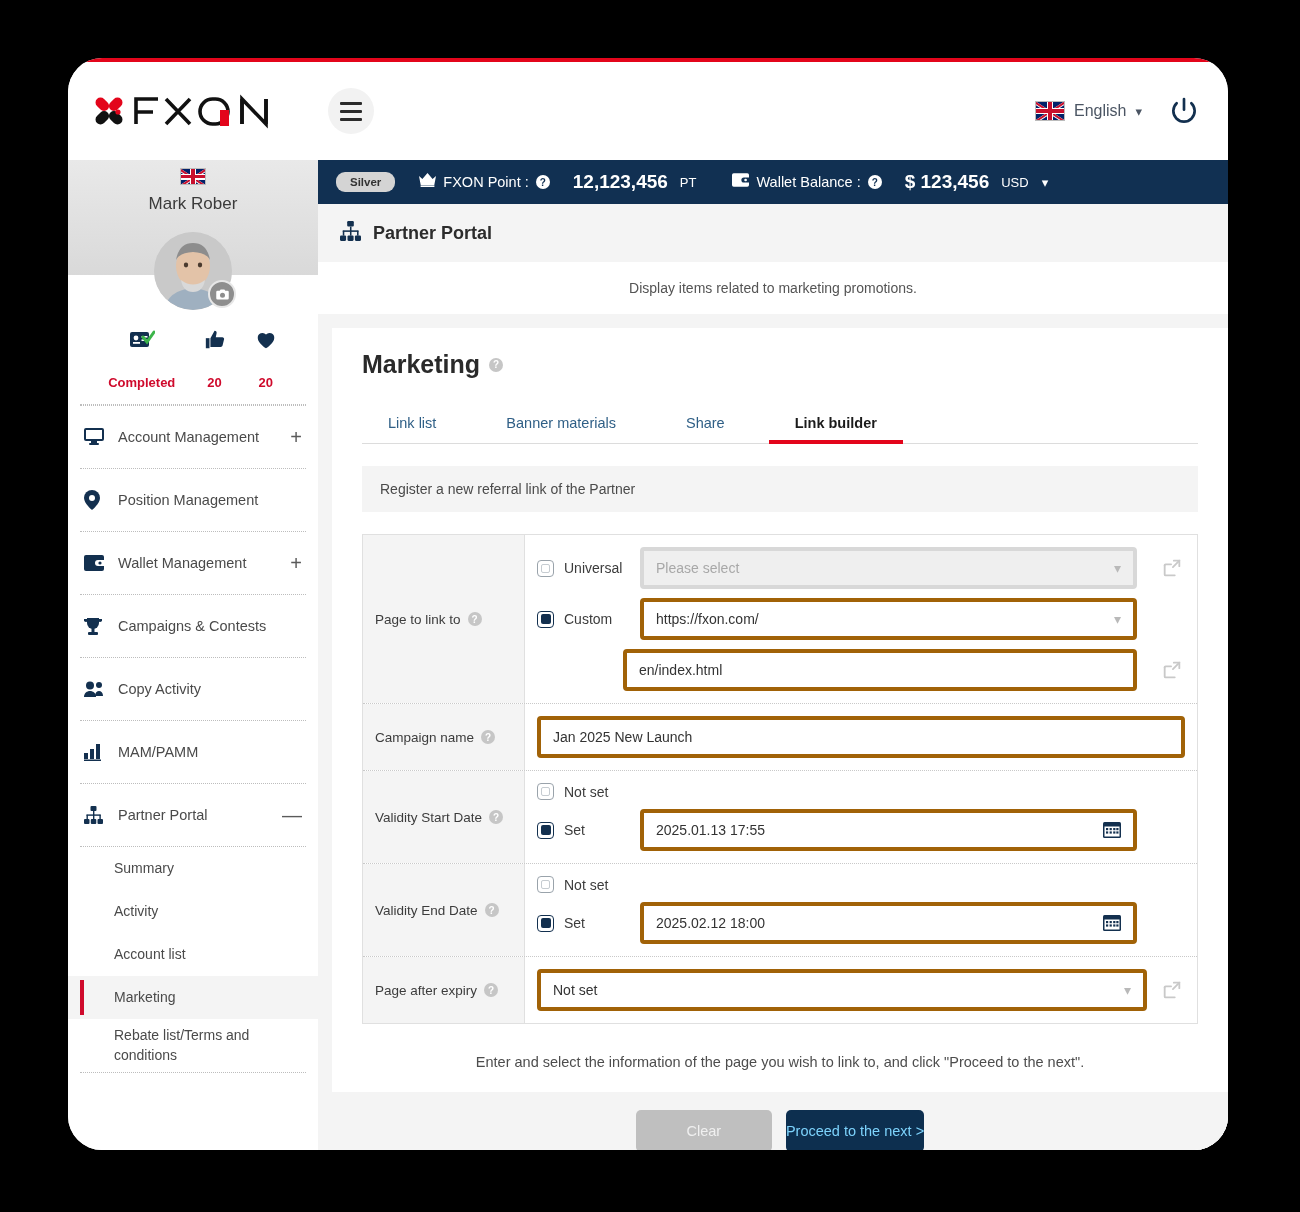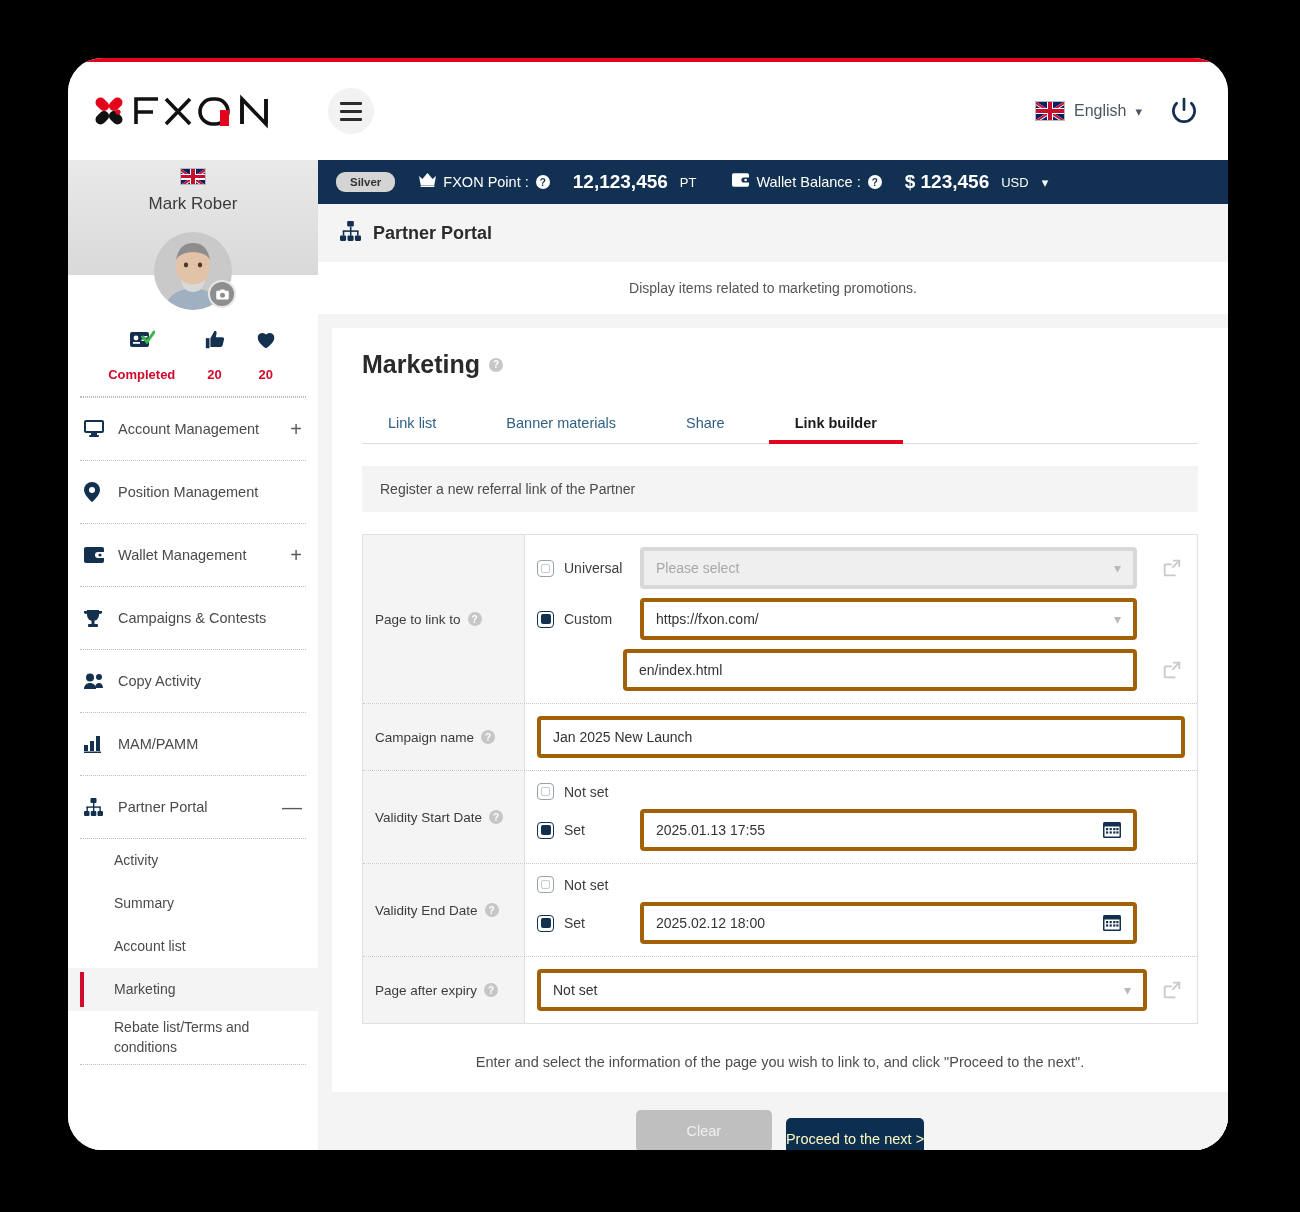--- a/index.html
+++ b/index.html
@@ -101,21 +101,21 @@
     position: absolute; right: -4px; bottom: 2px;
     width: 28px; height: 28px; border-radius: 50%;
     background: #8e8e8e; border: 2px solid #e7e7e7;
     display: flex; align-items: center; justify-content: center;
   }
   .stats {
     margin-top: 52px;
     display: flex; justify-content: space-around;
     padding: 0 26px 14px 26px;
   }
-  .stat { display:flex; flex-direction: column; align-items: center; gap: 16px; text-align: center; }
+  .stat { display:flex; flex-direction: column; align-items: center; gap: 24px; text-align: center; }
   .stat-val { font-size: 13px; font-weight: bold; color: #cf0a2c; }
   .stat-ic { color: #13304f; height: 24px; display:flex; align-items:flex-end; }
   .dash { border-top: 1px dotted #bdbdbd; margin: 0 12px; }
   .nav-item {
     display: flex; align-items: center;
     padding: 0 16px; height: 62px;
     cursor: pointer;
   }
   .nav-ic { width: 28px; color: #13304f; display:flex; align-items:center; }
   .nav-label { font-size: 14.5px; color: #4a4a4a; margin-left: 6px; }
@@ -222,21 +222,21 @@
   }
   .btnbar {
     background: #f4f4f4; padding: 18px 0; display: flex; justify-content: center; gap: 14px;
     margin: 0 -30px;
   }
   .btn {
     min-width: 136px; height: 42px; border-radius: 5px; border: none;
     font-size: 14.5px; cursor: pointer; font-family: inherit;
   }
   .btn-clear { background: #bfbfbf; color: #f0f0f0; }
-  .btn-next { background: #0d2f4f; color: #fef9c3; margin-top: 8px; }
+  .btn-next { background: #0d2f4f; color: #7dd3fc; }
 </style>
 </head>
 <body>
 
 <div id="root">
   <div class="device">
     <div class="redline"></div>
 
     <div class="topbar">
       <div class="logo">
@@ -465,24 +465,24 @@
               <rect x="9" y="8.8" width="1.4" height="4.4"></rect>
               <rect x="15.4" y="8.8" width="1.4" height="4.4"></rect>
             </svg>
           </span>
           <span class="nav-label">Partner Portal</span>
           <span class="nav-plus">—</span>
         </div>
         <div class="dash"></div>
 
         <div class="sub-item">
+          <span class="sub-label">Summary</span>
+        </div>
+        <div class="sub-item">
           <span class="sub-label">Activity</span>
-        </div>
-        <div class="sub-item">
-          <span class="sub-label">Summary</span>
         </div>
         <div class="sub-item">
           <span class="sub-label">Account list</span>
         </div>
         <div class="sub-item active">
           <span class="sub-label">Marketing</span>
         </div>
         <div class="sub-item">
           <span class="sub-label">Rebate list/Terms and conditions</span>
         </div>

